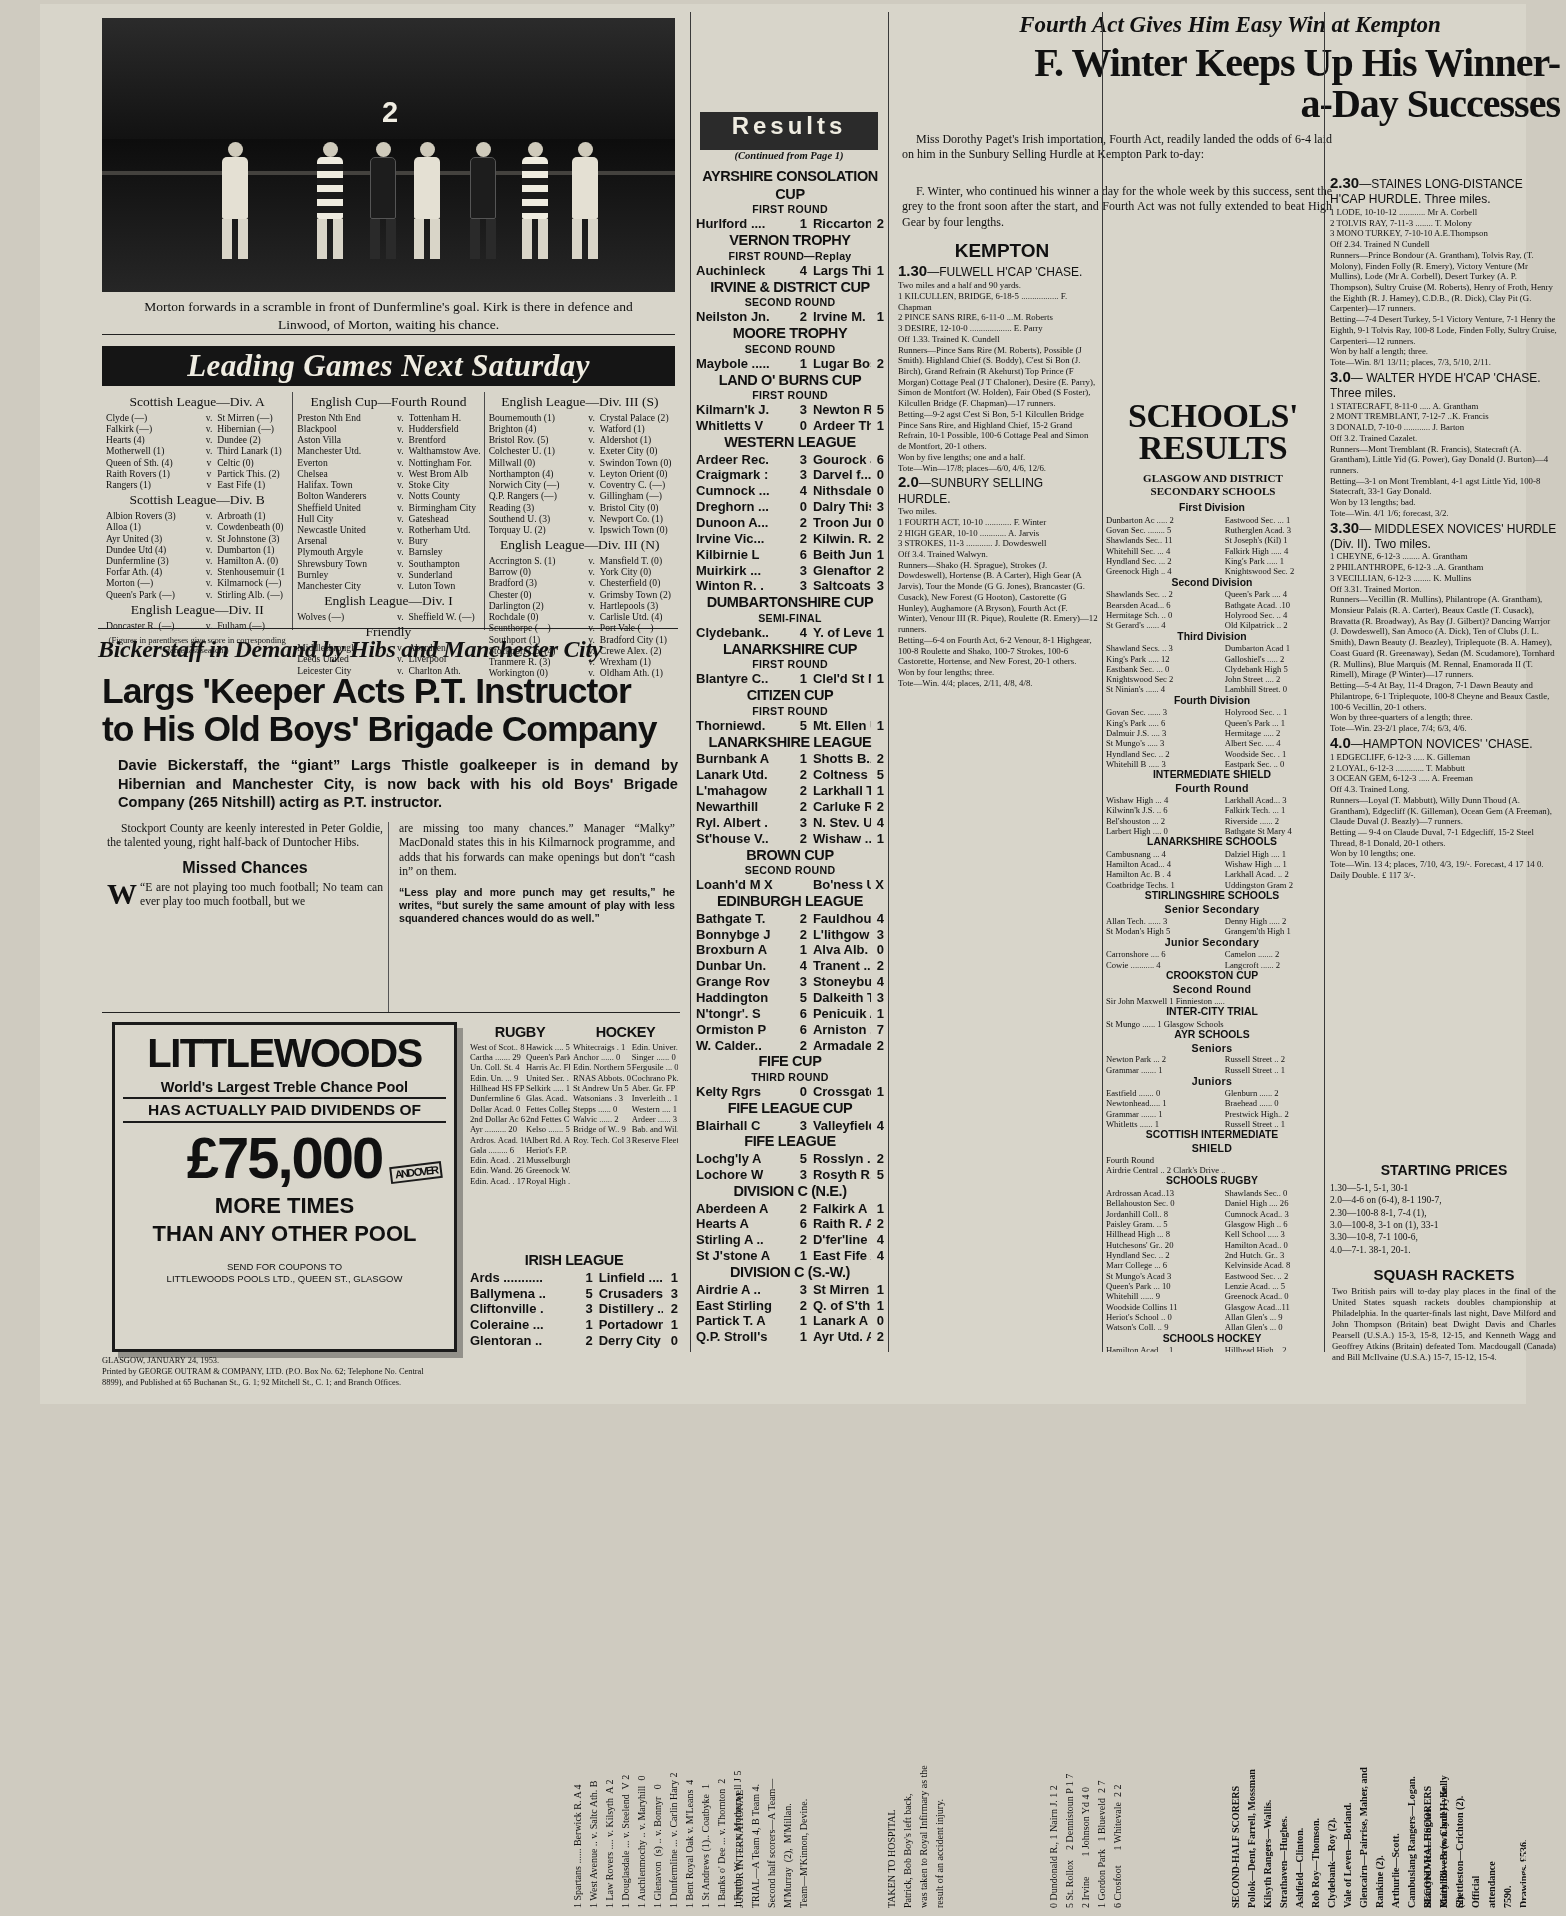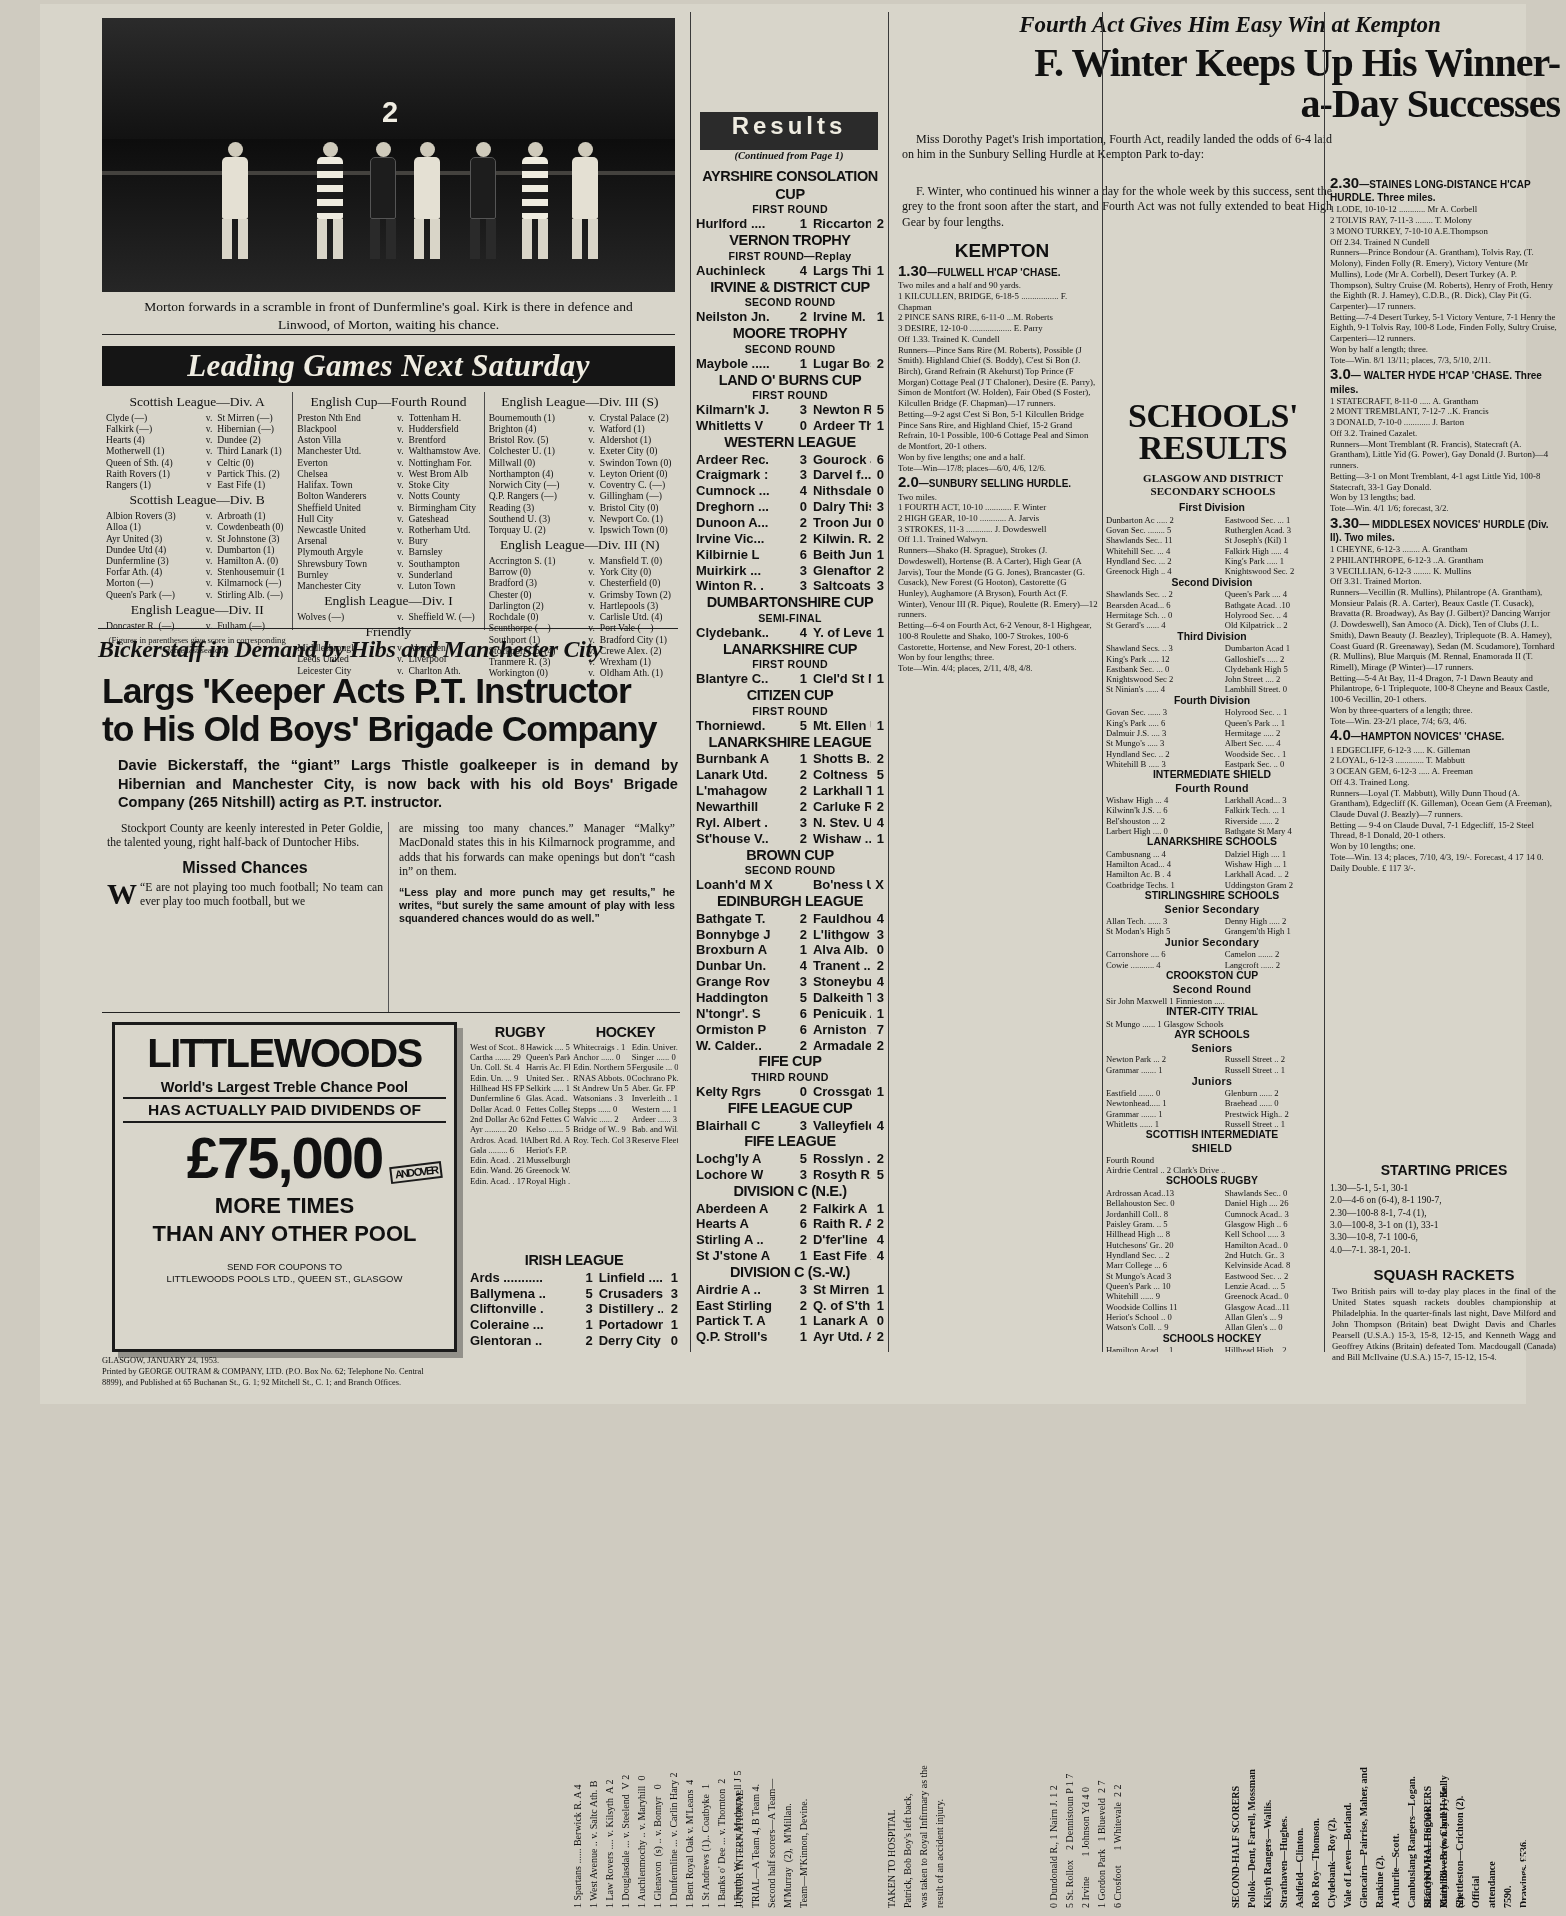--- a/index.html
+++ b/index.html
@@ -118,21 +118,21 @@
   .mrow .t2 { flex:1; padding-left:6px; overflow:hidden; }
   .mrow .s2 { flex:0 0 7%; text-align:right; }
 
   
   .srow { display:flex; white-space:nowrap; font-size:8.6px; line-height:1.2; }
   .srow .a { flex:0 0 56%; overflow:hidden; }
   .srow .b { flex:1; overflow:hidden; }
 
   
   .rc { font-size:8.8px; line-height:1.22; }
-  .rc .race-h { font-family:"Liberation Sans",sans-serif; font-weight:700; font-size:10px; }
+  .rc .race-h { font-family:"Liberation Sans",sans-serif; font-weight:400; font-size:12px; }
   .rc .big-time { font-family:"Liberation Sans",sans-serif; font-weight:700; font-size:15px; }
 
   
   #vfooter {
     position:absolute; left:40px; top:1406px; width:1486px; height:508px;
     background:#cfcbc0; overflow:hidden;
   }
   .vblk { position:absolute; top:6px; height:496px; writing-mode:vertical-rl;
           transform:rotate(180deg); font-size:10px; line-height:1.6; white-space:pre; }
   .vblk.bold { font-weight:700; }
@@ -1020,21 +1020,21 @@
         <div>Runners—Pince Sans Rire (M. Roberts), Possible (J Smith). Highland Chief (S. Boddy), C'est Si Bon (J. Birch), Grand Refrain (R Akehurst) Top Prince (F Morgan) Cottage Peal (J T Chaloner), Desire (E. Parry), Simon de Montfort (W. Holden), Fair Obed (S Foster), Kilcullen Bridge (F. Chapman)—17 runners.</div>
         <div>Betting—9-2 agst C'est Si Bon, 5-1 Kilcullen Bridge Pince Sans Rire, and Highland Chief, 15-2 Grand Refrain, 10-1 Possible, 100-6 Cottage Peal and Simon de Montfort, 20-1 others.</div>
         <div>Won by five lengths; one and a half.</div>
         <div>Tote—Win—17/8; places—6/0, 4/6, 12/6.</div>
         <div> </div>
         <div><span class="big-time">2.0</span><span class="race-h">—SUNBURY SELLING HURDLE.</span></div>
         <div>Two miles.</div>
         <div>1 FOURTH ACT, 10-10 ............ F. Winter</div>
         <div>2 HIGH GEAR, 10-10 ............ A. Jarvis</div>
         <div>3 STROKES, 11-3 ............ J. Dowdeswell</div>
-        <div>Off 1.1. Trained Walwyn.</div>
+        <div>Off 3.4. Trained Walwyn.</div>
         <div>Runners—Shako (H. Sprague), Strokes (J. Dowdeswell), Hortense (B. A Carter), High Gear (A Jarvis), Tour the Monde (G G. Jones), Brancaster (G. Cusack), New Forest (G Hooton), Castorette (G Hunley), Aughamore (A Bryson), Fourth Act (F. Winter), Venour III (R. Pique), Roulette (R. Emery)—12 runners.</div>
         <div>Betting—6-4 on Fourth Act, 6-2 Venour, 8-1 Highgear, 100-8 Roulette and Shako, 100-7 Strokes, 100-6 Castorette, Hortense, and New Forest, 20-1 others.</div>
         <div>Won by four lengths; three.</div>
         <div>Tote—Win. 4/4; places, 2/11, 4/8, 4/8.</div>
         <div> </div>
       </div>
 
     <div style="position:absolute;left:1062px;top:8px;width:1px;height:1340px;background:#3a3a3a;"></div>
     <div style="position:absolute;left:1068px;top:396px;width:210px;text-align:center;line-height:.95;">
       <div style="font-size:34px;font-weight:700;letter-spacing:-.5px;">SCHOOLS'</div>

